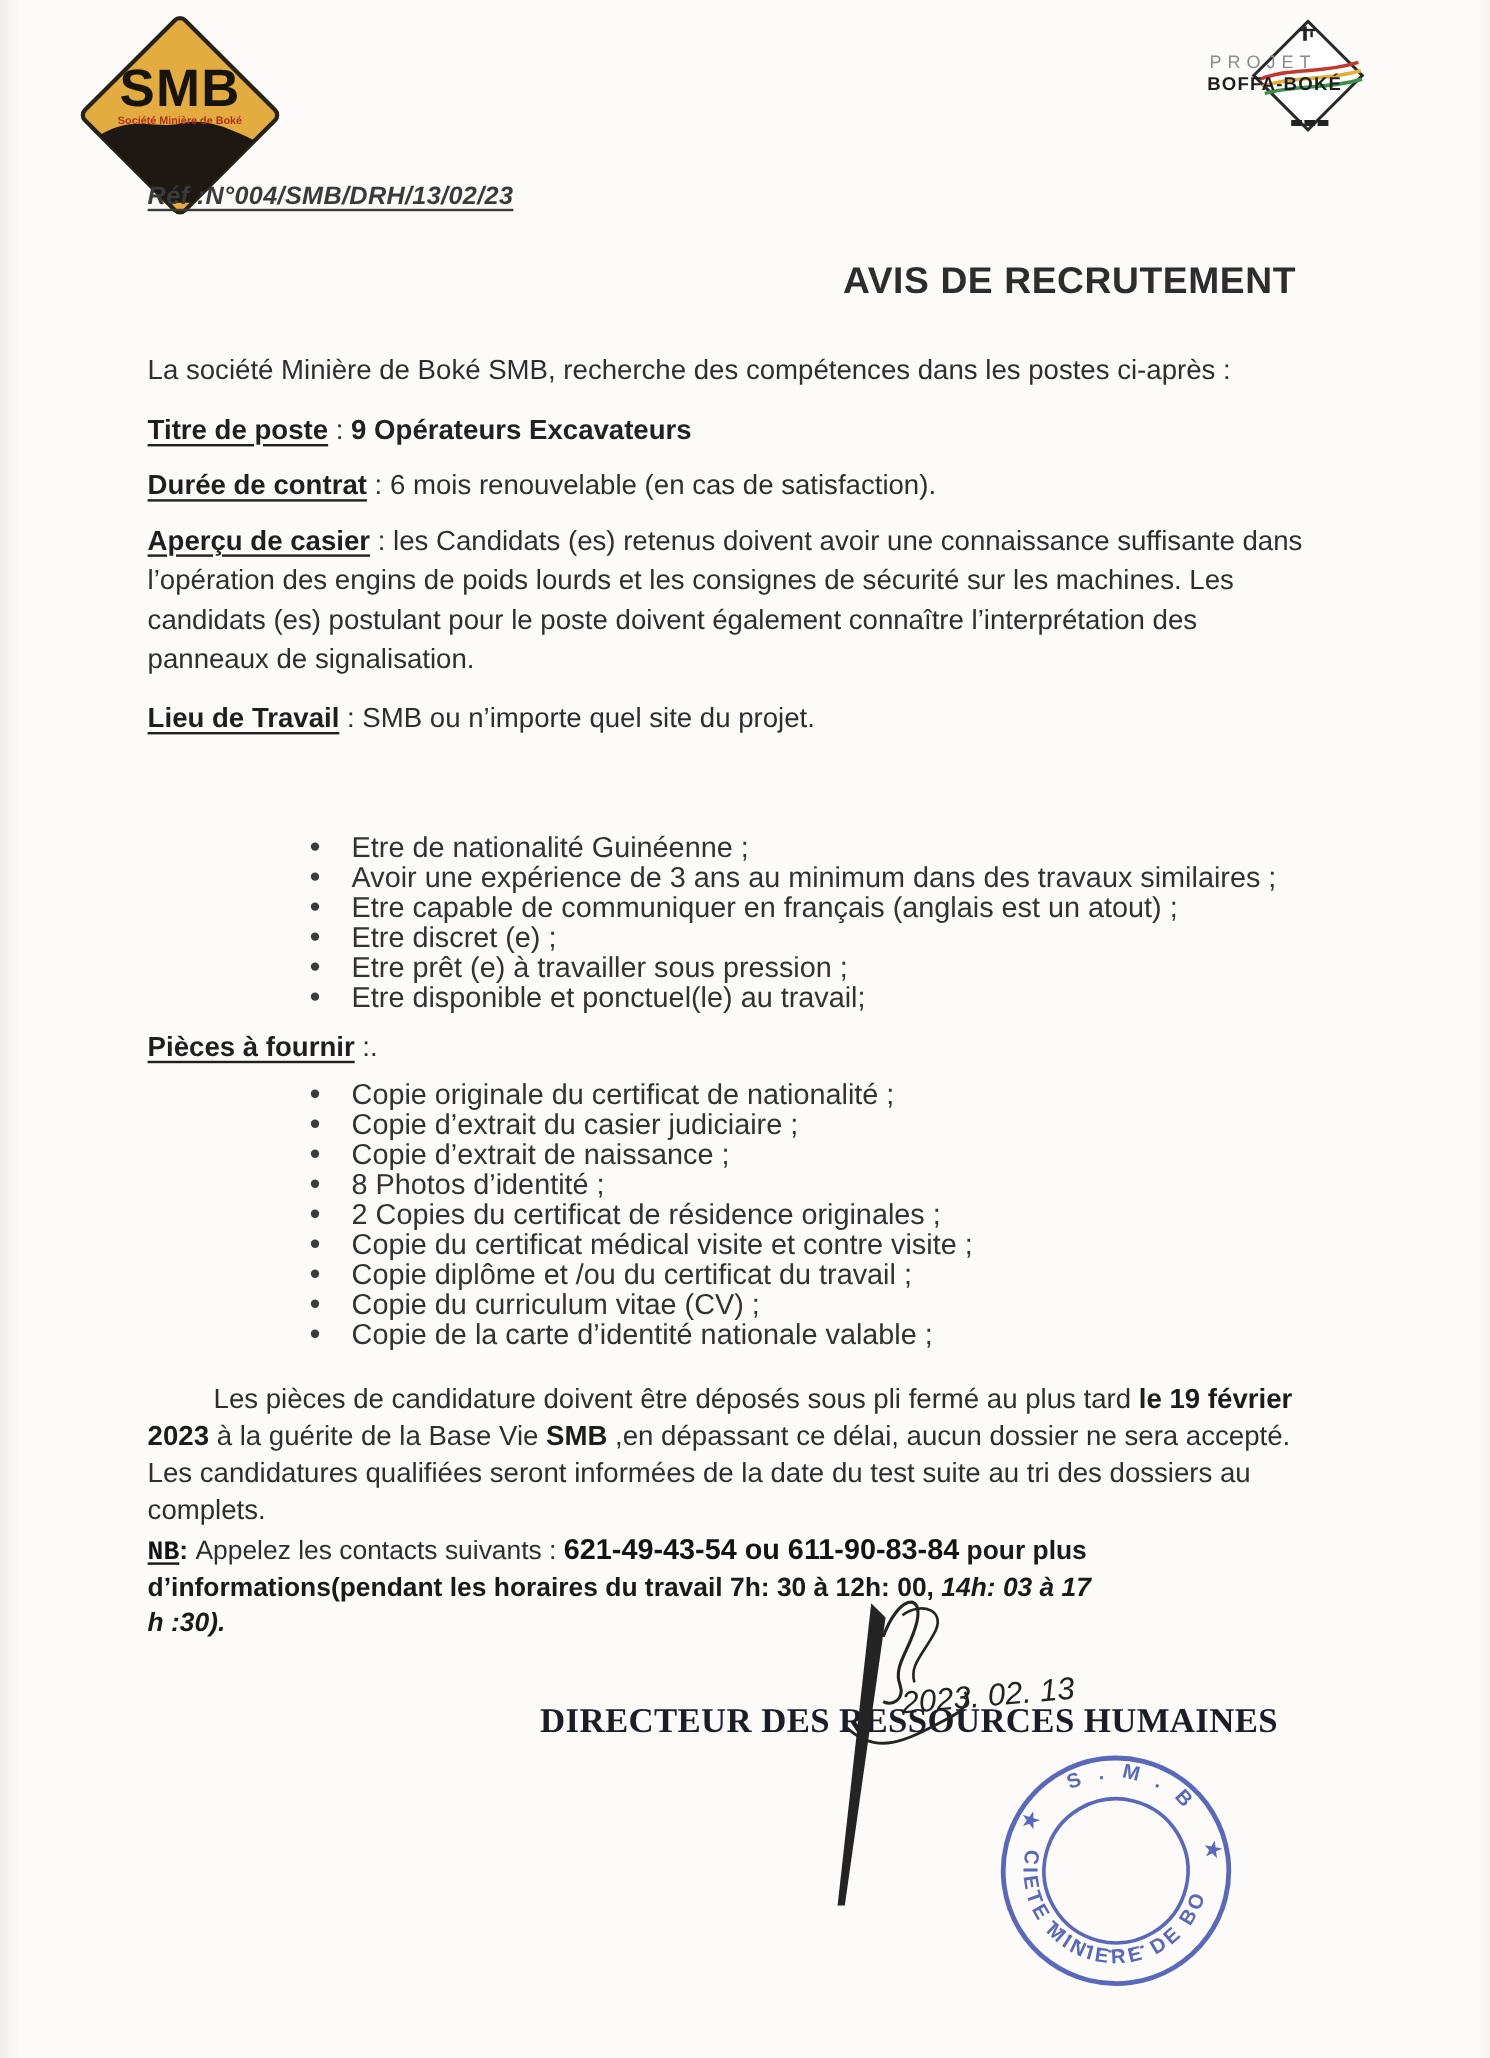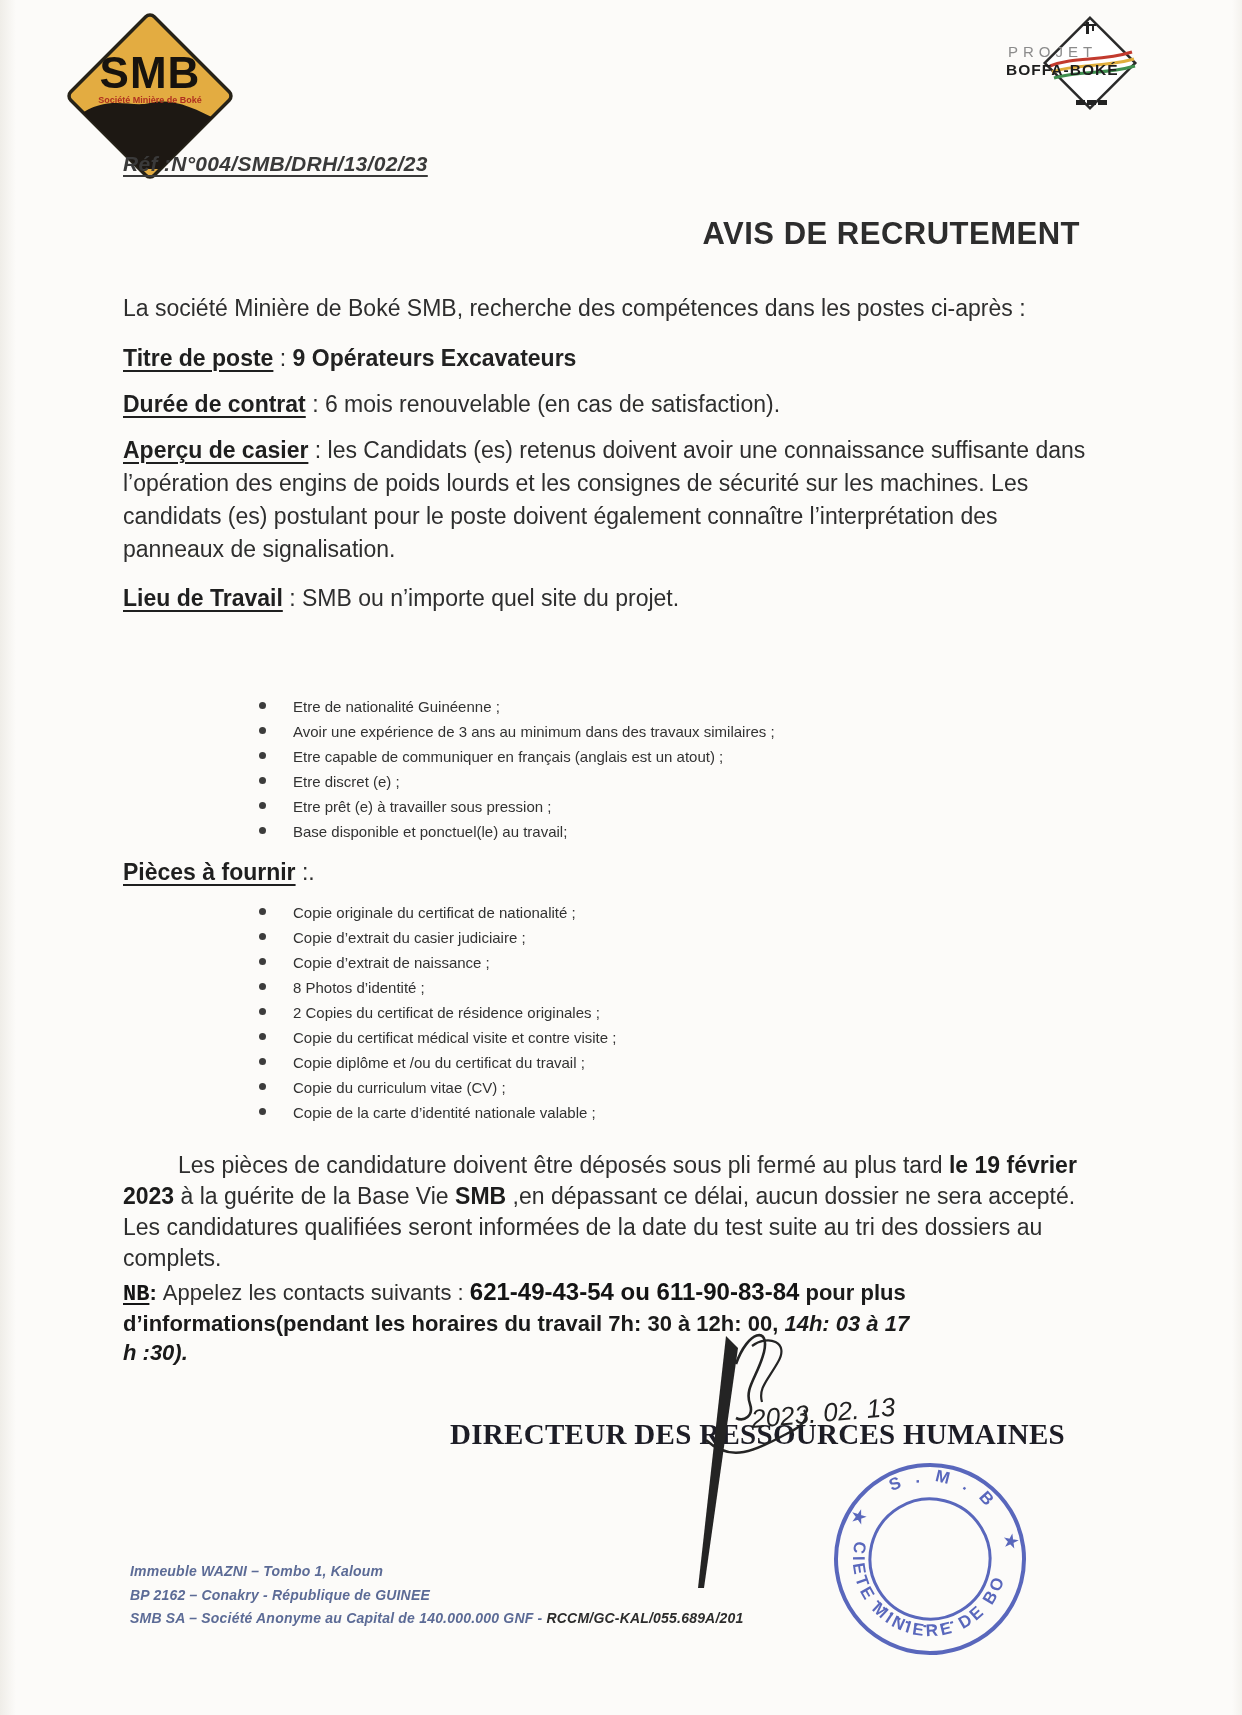--- a/index.html
+++ b/index.html
@@ -33,21 +33,21 @@
   
   .tb{left:123px;width:1042px;font-size:23px;line-height:33px;color:#2e2e2e;}
   .lbl{
     font-weight:bold;color:#1f1f1f;
     text-decoration:underline;
     text-decoration-thickness:2px;
     text-underline-offset:4px;
   }
   .b{font-weight:bold;color:#1c1c1c;}
   .semib{font-weight:600;color:#222;}
-  .blist{left:123px;width:1042px;font-size:15px;line-height:25px;color:#323232;
+  .blist{left:123px;width:1042px;font-size:24px;line-height:25px;color:#323232;
          list-style:none;margin:0;padding:0;}
   .blist li{position:relative;padding-left:170px;}
   .blist li::before{
     content:"";position:absolute;left:136px;top:8px;
     width:7px;height:7px;border-radius:50%;background:#3c3c3c;
   }
   .closing{line-height:31px;text-indent:55px;}
   .nbblock{line-height:29px;font-size:22px;}
   .nb-label{font-weight:bold;color:#141414;text-decoration:underline;text-decoration-thickness:2px;text-underline-offset:3px;font-family:Liberation Mono, monospace;}
   .phones{font-weight:bold;font-size:24px;color:#141414;}
@@ -135,21 +135,21 @@
     <span class="lbl">Lieu de Travail</span><span> : </span><span>SMB ou n’importe quel site du projet.</span>
   </div>
 
 
   <ul class="abs blist" style="top:694px;">
     <li>Etre de nationalité Guinéenne ;</li>
     <li>Avoir une expérience de 3 ans au minimum dans des travaux similaires ;</li>
     <li>Etre capable de communiquer en français (anglais est un atout) ;</li>
     <li>Etre discret (e) ;</li>
     <li>Etre prêt (e) à travailler sous pression ;</li>
-    <li>Base disponible et ponctuel(le) au travail;</li>
+    <li>Etre disponible et ponctuel(le) au travail;</li>
   </ul>
 
   <div class="abs tb" style="top:856px;">
     <span class="lbl">Pièces à fournir</span><span> :.</span>
   </div>
 
   <ul class="abs blist" style="top:900px;">
     <li>Copie originale du certificat de nationalité ;</li>
     <li>Copie d’extrait du casier judiciaire ;</li>
     <li>Copie d’extrait de naissance ;</li>
@@ -199,19 +199,14 @@
         <text font-size="17" font-weight="bold" letter-spacing="3" fill="#4353b4">
           <textPath href="#arcBottom" startOffset="50%" text-anchor="middle">SOCIETE MINIERE DE BOKE</textPath>
         </text>
         <text font-size="17" font-weight="bold" letter-spacing="14" fill="#4353b4">
           <textPath href="#arcTop" startOffset="50%" text-anchor="middle">★ S.M.B ★</textPath>
         </text>
       </g>
     </svg>
   </div>
 
-  <div class="abs footer">
-    <span>Immeuble WAZNI – Tombo 1, Kaloum</span><br>
-    <span>BP 2162 – Conakry - République de GUINEE</span><br>
-    <span>SMB SA – Société Anonyme au Capital de 140.000.000 GNF - </span><span class="rccm">RCCM/GC-KAL/055.689A/201</span>
-  </div>
 
 </div>
 
 </body></html>

